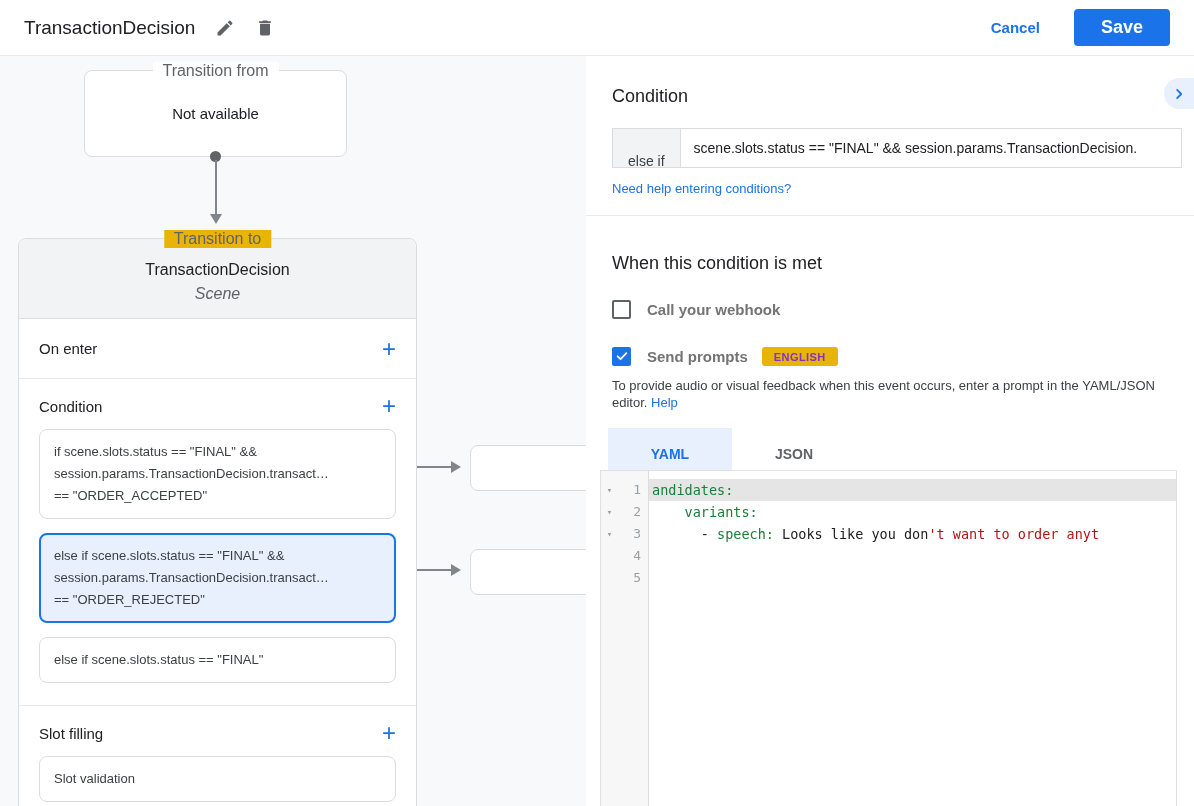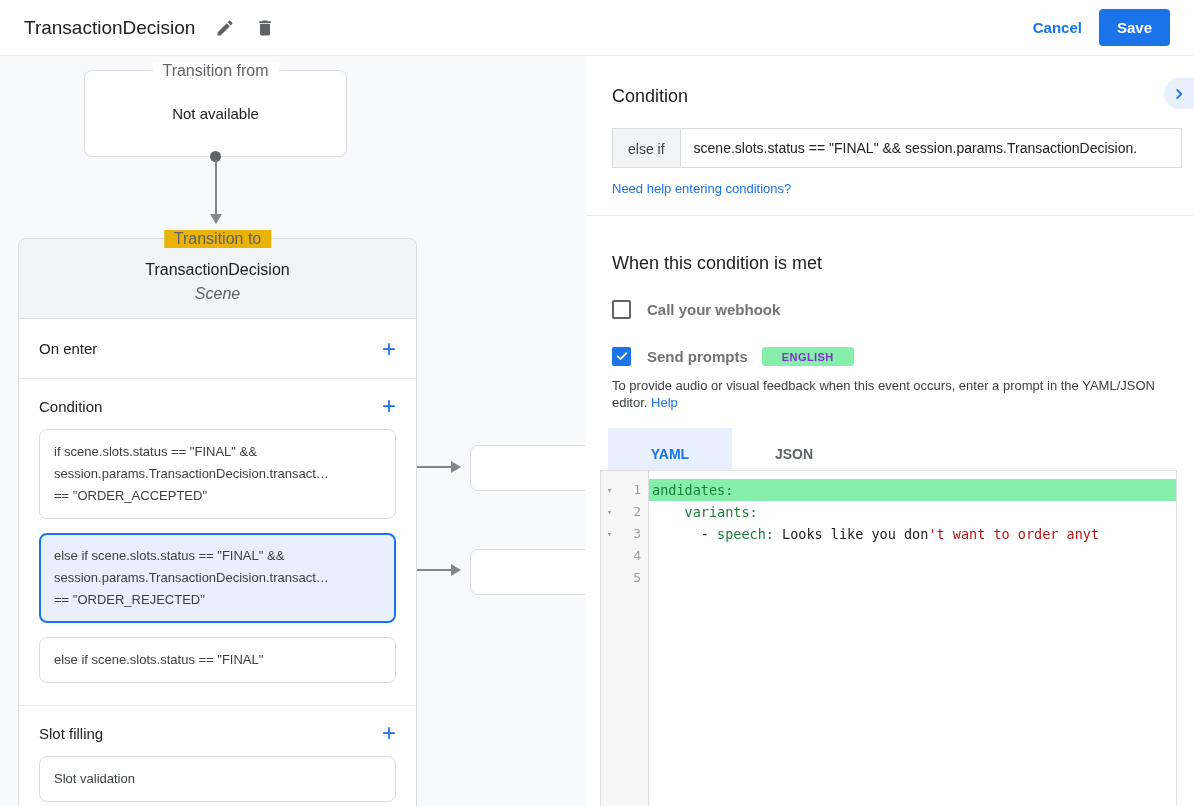--- a/index.html
+++ b/index.html
@@ -6,24 +6,24 @@
   html,body { width:1194px; height:806px; overflow:hidden; background:#fff;
     font-family:"Liberation Sans", sans-serif; color:#202124; }
 
   
   .topbar { position:absolute; left:0; top:0; width:1194px; height:56px;
     background:#fff; border-bottom:1px solid #e8eaed; display:flex; align-items:center;
     padding:0 24px; z-index:30; }
   .page-title { font-size:19px; color:#202124; }
   .icon-btn { margin-left:20px; color:#5f6368; cursor:pointer; display:flex; align-items:center; }
   .icon-btn svg { fill:#5f6368; }
-  .topbar-right { margin-left:auto; display:flex; align-items:center; gap:17px; }
+  .topbar-right { margin-left:auto; display:flex; align-items:center; gap:34px; }
   .cancel-link { color:#1a73e8; font-size:15px; font-weight:600; cursor:pointer; }
-  .save-btn { background:#1a73e8; color:#fff; border:none; height:37px; padding:0 18px;
-    border-radius:4px; font-size:15px; font-weight:600; font-family:inherit; cursor:pointer; }
+  .save-btn { background:#1a73e8; color:#fff; border:none; height:37px; padding:0 27px;
+    border-radius:4px; font-size:18px; font-weight:600; font-family:inherit; cursor:pointer; }
 
   
   .canvas { position:absolute; left:0; top:56px; width:586px; height:750px;
     background:#f8f9fa; overflow:hidden; }
 
   .legend { position:absolute; top:-9px; left:50%; transform:translateX(-50%);
     font-size:16px; color:#5f6368; padding:0 10px; white-space:nowrap; }
 
   .from-box { position:absolute; left:84px; top:14px; width:263px; height:87px;
     background:#fff; border:1px solid #dadce0; border-radius:8px; }
@@ -65,55 +65,55 @@
   
   .panel { position:absolute; left:586px; top:56px; width:608px; height:750px; background:#fff; z-index:10; }
   .panel-content { padding:0 12px 0 26px; }
   .panel-title { font-size:18px; font-weight:400; color:#202124; padding-top:30px; }
   .collapse-btn { position:absolute; right:0; top:22px; width:30px; height:31px;
     background:#e8f0fe; border-radius:16px 0 0 16px; display:flex; align-items:center;
     justify-content:center; cursor:pointer; }
 
   .cond-row { display:flex; margin-top:21px; }
   .cond-prefix { background:#f1f3f4; border:1px solid #dadce0; border-right:none;
-    height:40px; line-height:40px; padding:0 15px; font-size:14px; color:#3c4043; }
+    height:40px; line-height:40px; padding:12px 15px; font-size:14px; color:#3c4043; }
   .cond-input { flex:1; height:40px; border:1px solid #dadce0; padding:0 13px;
     font-size:14px; color:#202124; font-family:inherit; outline:none; background:#fff; }
 
   .help-link { display:inline-block; margin-top:13px; font-size:13px; color:#1a73e8;
     text-decoration:none; cursor:pointer; }
   .panel-divider { height:1px; background:#e8eaed; margin-top:18px; margin-left:-26px; width:608px; }
 
   .sec-title { font-size:18px; font-weight:400; margin-top:37px; }
   .check-row { display:flex; align-items:center; margin-top:23px; height:24px; }
   .cb { width:19px; height:19px; border:2px solid #5f6368; border-radius:2px; background:#fff;
     cursor:pointer; flex:none; display:flex; align-items:center; justify-content:center; }
   .cb.checked { background:#1a73e8; border-color:#1a73e8; }
   .check-label { margin-left:16px; font-size:15px; font-weight:700; color:#737373; }
-  .badge { margin-left:14px; background:#86efac; color:#8430ce; font-size:11px; font-weight:700;
-    padding:4px 20px 3px; border-radius:3px; letter-spacing:.4px; }
+  .badge { margin-left:14px; background:#eab308; color:#8430ce; font-size:11px; font-weight:700;
+    padding:4px 12px 3px; border-radius:3px; letter-spacing:.4px; }
 
   .desc { margin-top:9px; font-size:13px; color:#3c4043; max-width:578px; line-height:17px; }
   .desc a { color:#1a73e8; text-decoration:none; cursor:pointer; }
 
   .tabs { display:flex; margin-top:17px; margin-left:-4px; }
   .tab { width:124px; height:52px; display:flex; align-items:center; justify-content:center;
     font-size:14px; font-weight:700; color:#5f6368; cursor:pointer; }
   .tab.active { background:#e8f0fe; color:#1a73e8; }
 
   .editor { position:absolute; left:14px; top:414px; width:577px; height:336px;
     border:1px solid #e0e0e0; border-bottom:none; background:#fff; display:flex;
     font-family:"DejaVu Sans Mono","Liberation Mono",monospace; font-size:13.5px; line-height:22px; }
   .gutter { width:48px; background:#f7f7f7; border-right:1px solid #ddd; padding-top:8px; flex:none; }
   .gutter-row { display:flex; height:22px; align-items:center; }
   .fold { width:17px; text-align:center; color:#9aa0a6; font-size:9px; cursor:pointer; }
   .lnum { flex:1; text-align:right; padding-right:7px; color:#9aa0a6; font-size:13px; }
   .code { flex:1; padding-top:8px; overflow:hidden; }
   .cline { height:22px; white-space:pre; padding-left:3px; }
-  .cline.hl { background:#86efac; }
+  .cline.hl { background:#e5e5e5; }
   .tok-key { color:#188038; }
   .tok-plain { color:#202124; }
   .tok-str { color:#b31412; }
 </style>
 </head>
 <body>
 
 <div class="topbar">
   <span class="page-title">TransactionDecision</span>
   <span class="icon-btn">

